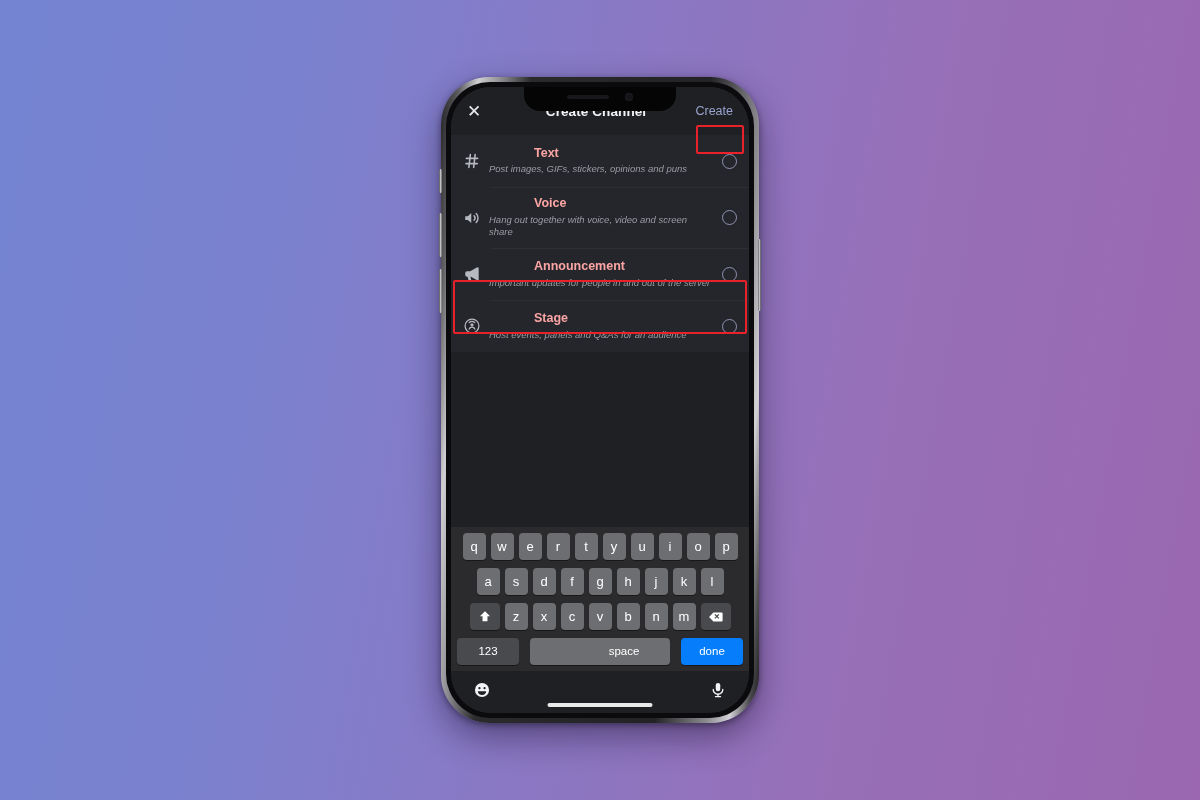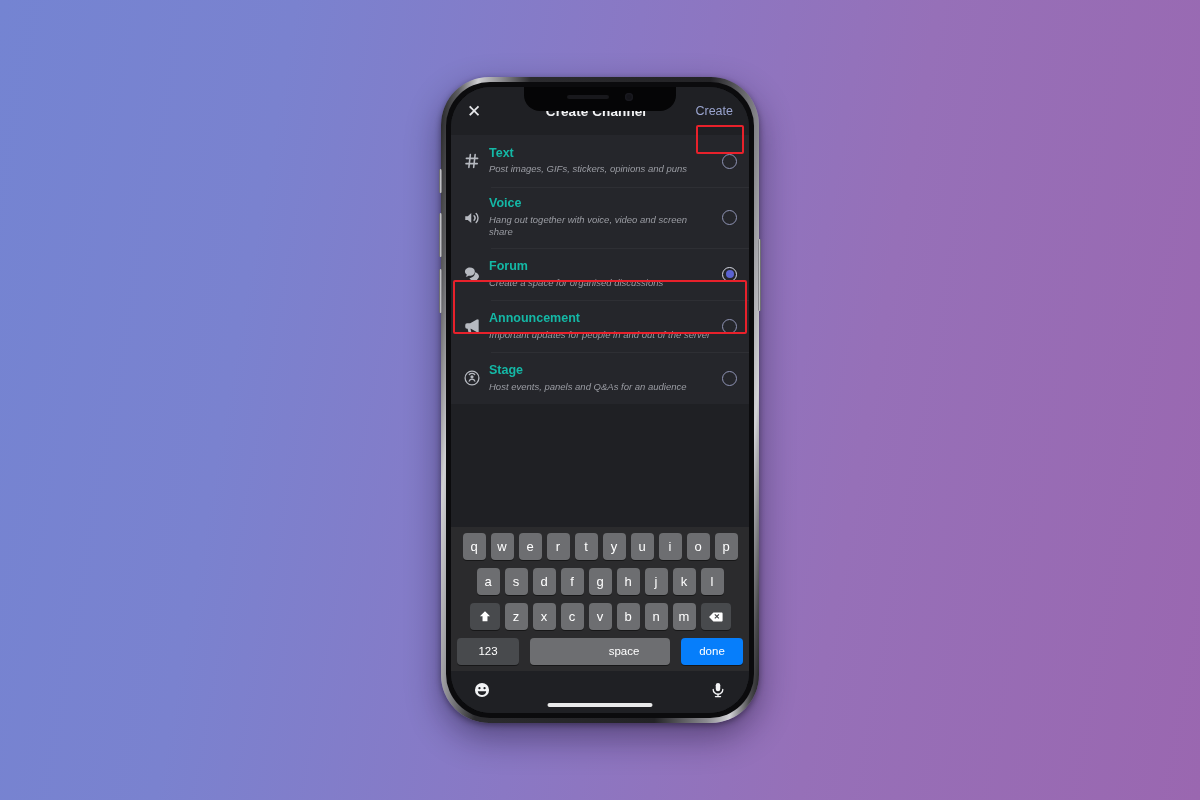--- a/index.html
+++ b/index.html
@@ -102,21 +102,21 @@
     content: ""; position: absolute; left: 40px; right: 0; top: 0; height: 1px;
     background: rgba(255,255,255,.045);
   }
   .row-icon {
     width: 26px; flex: 0 0 26px;
     display: flex; align-items: center; justify-content: flex-start;
     color: #b6b9c0;
   }
   .row-icon svg { width: 18px; height: 18px; display: block; }
   .row-text { flex: 1 1 auto; padding-right: 10px; min-width: 0; }
-  .row-title { color: #14b8a6; font-size: 12.5px; font-weight: bold; line-height: 1.25; }
+  .row-title { color: #fca5a5; font-size: 12.5px; font-weight: bold; line-height: 1.25; margin-left: 45px; }
   .row-desc { color: #9a9ca3; font-size: 9.5px; line-height: 1.35; margin-top: 2px; font-style: italic; }
   .radio {
     flex: 0 0 15px; width: 15px; height: 15px; border-radius: 50%;
     border: 1.6px solid #8e93b4; background: transparent;
     display: flex; align-items: center; justify-content: center;
   }
   .radio.checked { border-color: #d6d8e4; }
   .radio.checked::after {
     content: ""; width: 8px; height: 8px; border-radius: 50%;
     background: #5b63d3;
@@ -216,33 +216,20 @@
                 <path d="M16.9 5.4a.9.9 0 011.3 0 9.3 9.3 0 010 13.2.9.9 0 11-1.3-1.3 7.5 7.5 0 000-10.6.9.9 0 010-1.3z"></path>
               </svg>
             </div>
             <div class="row-text">
               <div class="row-title">Voice</div>
               <div class="row-desc">Hang out together with voice, video and screen share</div>
             </div>
             <div class="radio"></div>
           </div>
 
-          <div class="row" id="row-forum">
-            <div class="row-icon">
-              <svg viewBox="0 0 24 24" fill="currentColor">
-                <path d="M9.2 3.2c-3.6 0-6.6 2.4-6.6 5.4 0 1.7 1 3.2 2.5 4.2-.1.9-.6 1.9-1.4 2.7 1.5-.1 2.8-.6 3.7-1.3.6.1 1.2.2 1.8.2 3.6 0 6.6-2.4 6.6-5.8S12.8 3.2 9.2 3.2z"></path>
-                <path d="M15.8 9.6c.1.4.1.8.1 1.2 0 3.7-3.3 6.5-7.3 6.8 1 1.9 3.3 3.2 6.1 3.2.6 0 1.2-.1 1.8-.2.9.7 2.2 1.2 3.7 1.3-.8-.8-1.3-1.8-1.4-2.7 1.5-1 2.5-2.5 2.5-4.2 0-2.6-2.3-4.8-5.5-5.4z"></path>
-              </svg>
-            </div>
-            <div class="row-text">
-              <div class="row-title">Forum</div>
-              <div class="row-desc">Create a space for organised discussions</div>
-            </div>
-            <div class="radio checked"></div>
-          </div>
 
           <div class="row">
             <div class="row-icon">
               <svg viewBox="0 0 24 24" fill="currentColor">
                 <path d="M19.4 3.2c-.3-.2-.7-.2-1 0L9.6 8.3H5.4A2.4 2.4 0 003 10.7v2.6a2.4 2.4 0 002.4 2.4h.8l1 4.4c.1.5.6.9 1.1.9h1.5c.7 0 1.2-.7 1.1-1.4l-.9-3.9h.6l8.8 5.1c.3.2.7.2 1 0 .3-.2.5-.5.5-.9V4.1c0-.4-.2-.7-.5-.9z"></path>
               </svg>
             </div>
             <div class="row-text">
               <div class="row-title">Announcement</div>
               <div class="row-desc">Important updates for people in and out of the server</div>

